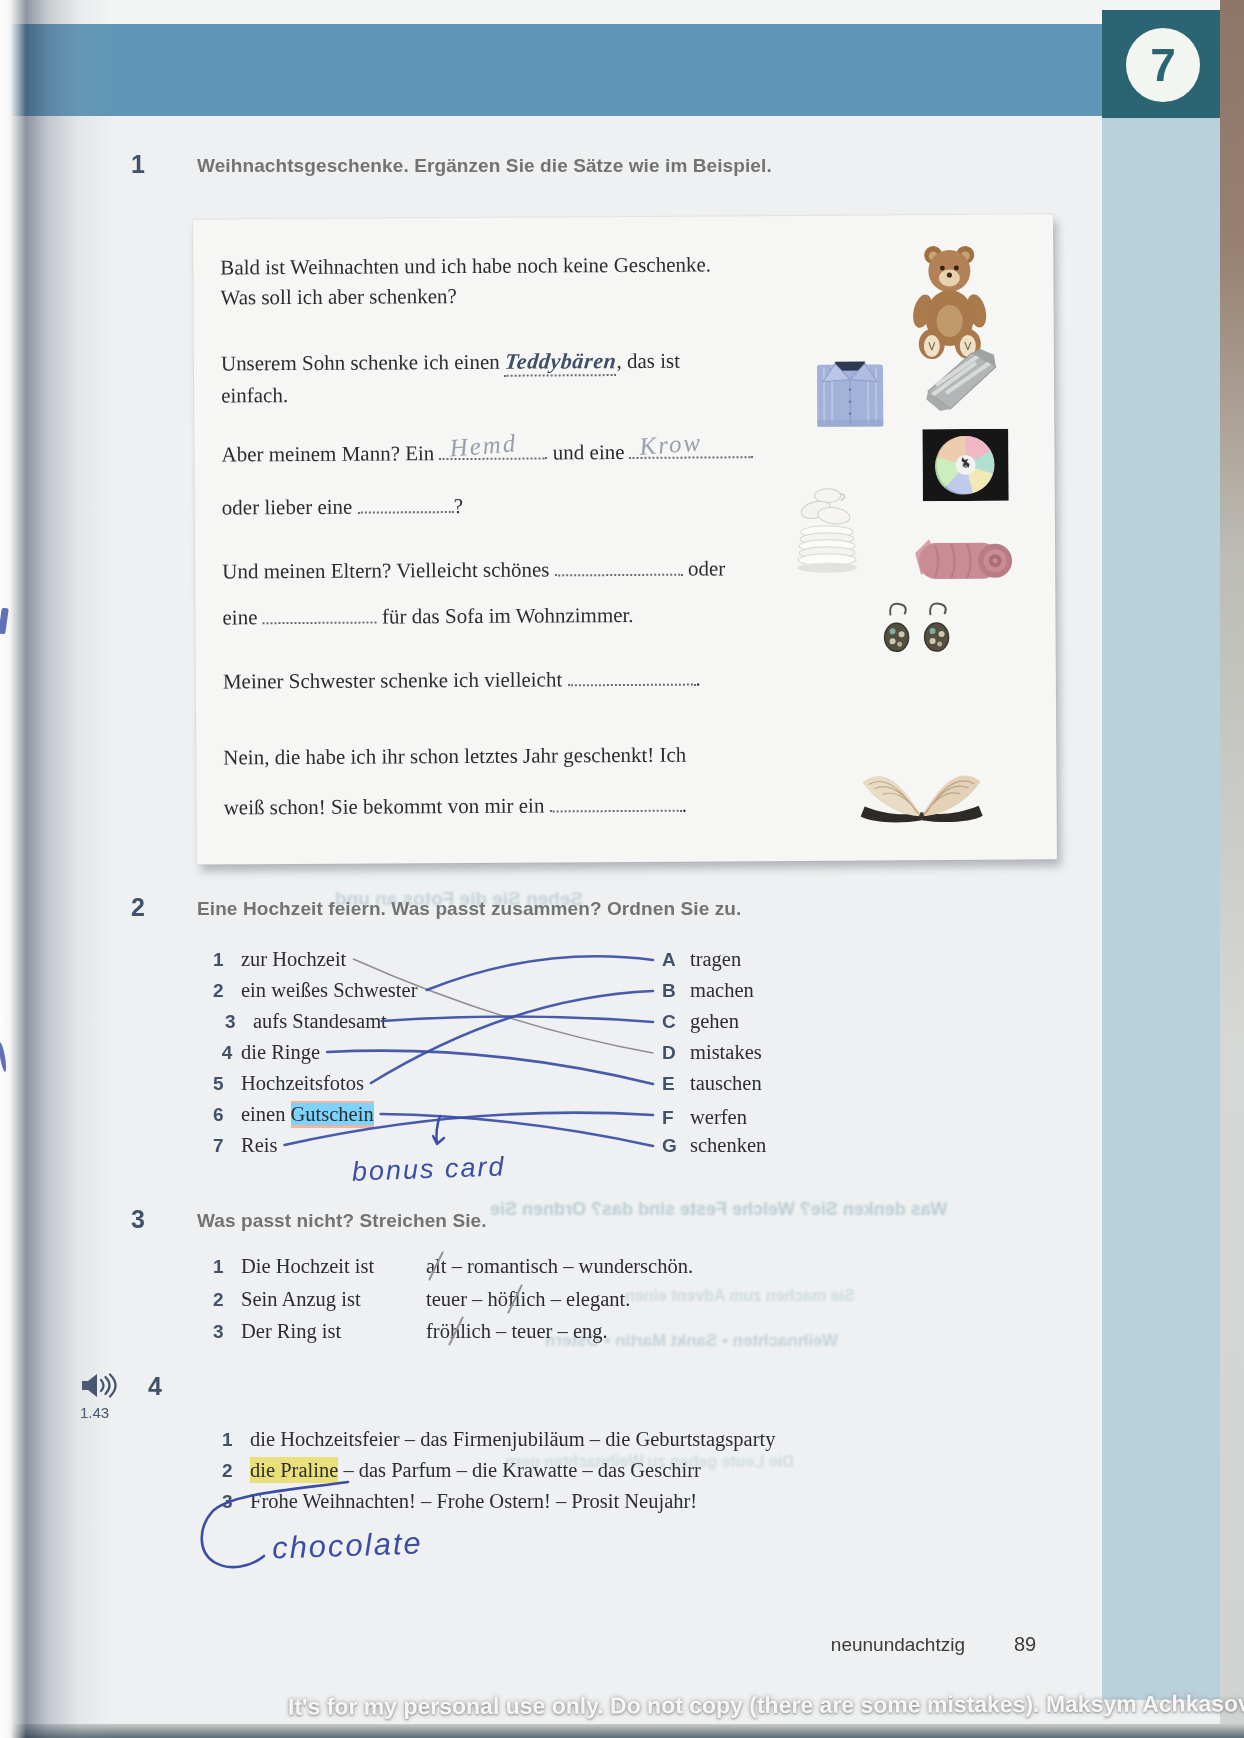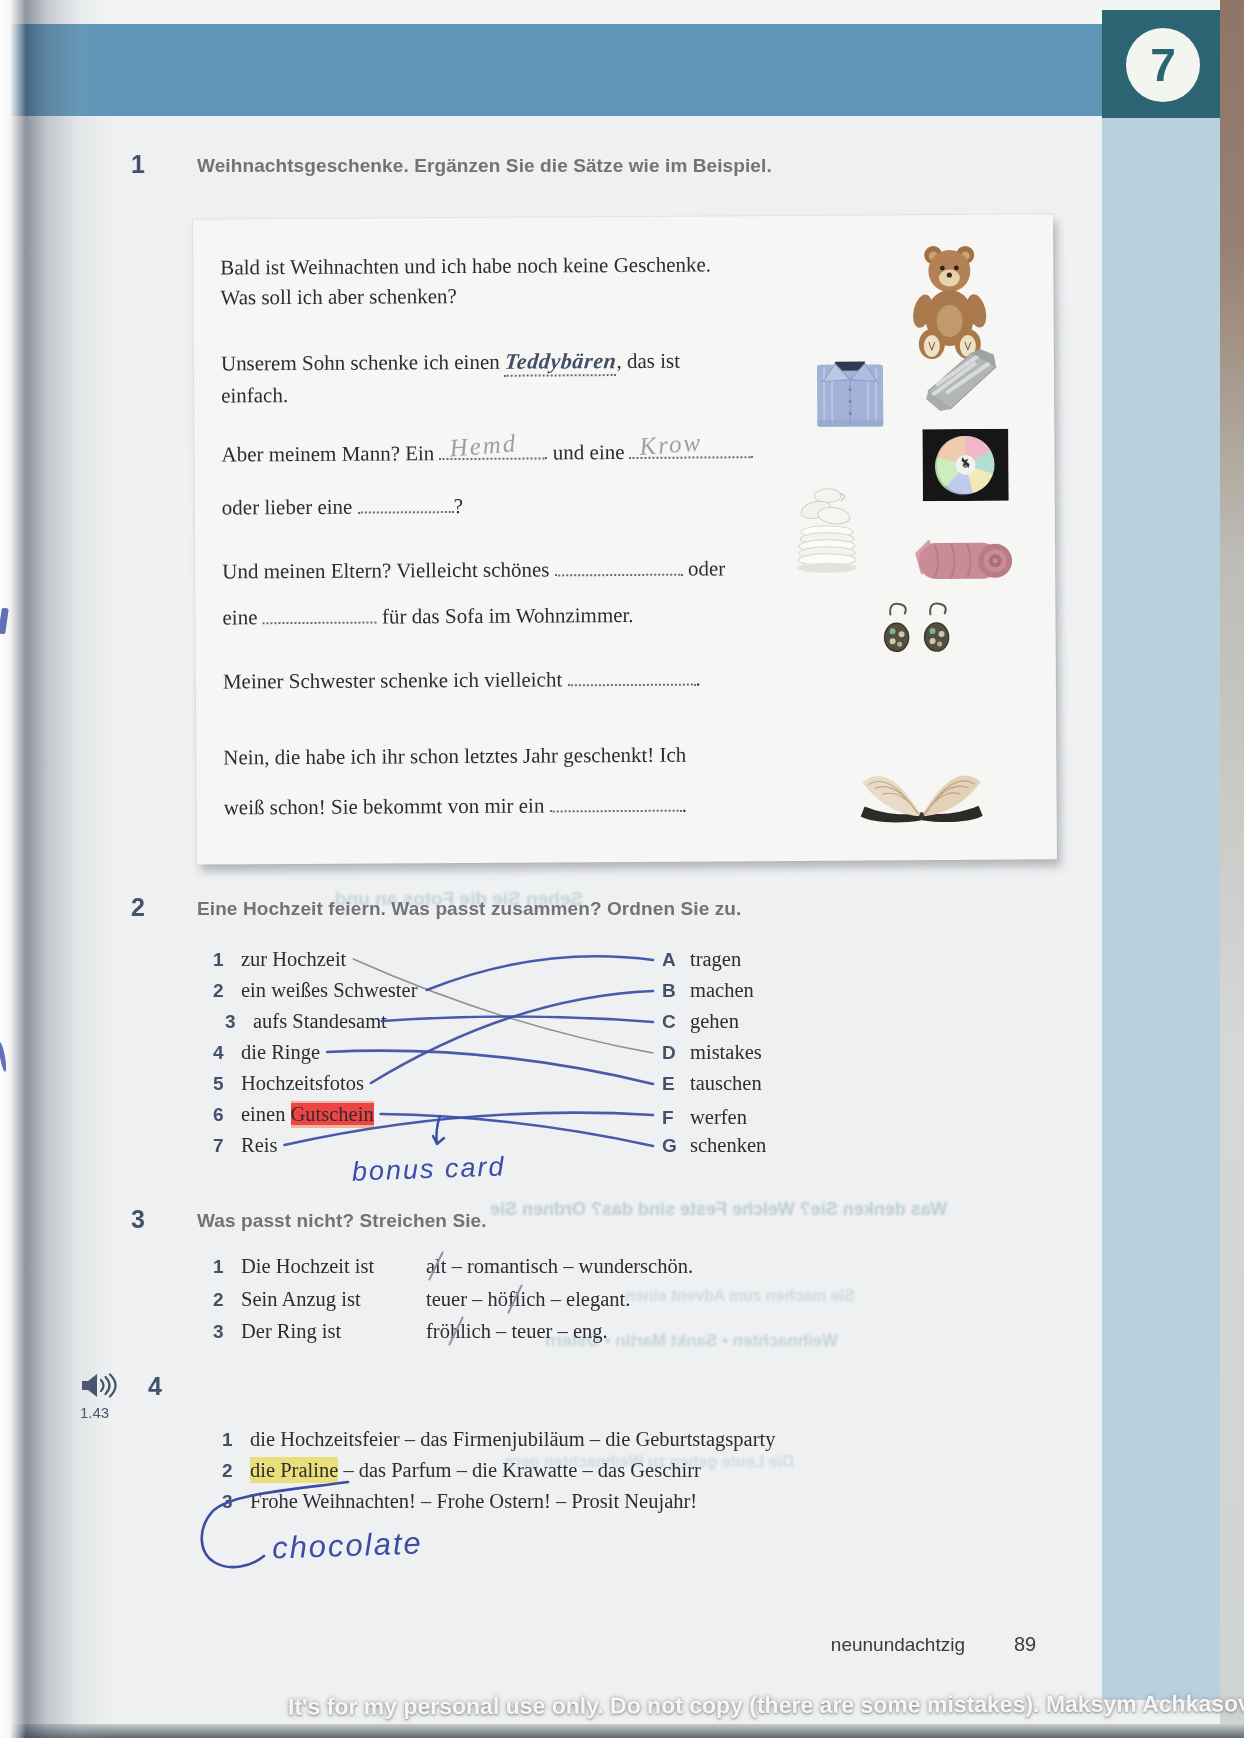--- a/index.html
+++ b/index.html
@@ -46,21 +46,21 @@
   .hw-example{font-style:italic;font-weight:bold;font-size:22px;color:#414e66;
         border-bottom:2px dotted #6a6a70;letter-spacing:.6px;transform:skewX(-6deg);
         display:inline-block;}
   .pic{position:absolute;}
   
   .m-col{position:absolute;}
   .m-row{position:absolute;left:0;white-space:nowrap;height:31px;}
   .m-row .num,.m-row .letter{display:inline-block;width:28px;font-weight:bold;
         font-size:19px;color:#42526a;font-family:"Liberation Sans",sans-serif;}
   .m-row .txt{font-family:"Liberation Serif",serif;font-size:20.5px;color:#2d2d31;}
-  .hl-pink{background:#ef4444;box-shadow:0 -2px 0 #f4b4a2,0 3px 0 #f4b4a2;}
+  .hl-pink{background:#7dd3fc;box-shadow:0 -2px 0 #f4b4a2,0 3px 0 #f4b4a2;}
   .hl-yellow{background:#e9e07b;box-shadow:0 -2px 0 #e9e07b,0 2px 0 #e9e07b;}
   svg.overlay{position:absolute;pointer-events:none;}
   .hw-pen{position:absolute;color:#3b4da6;font-style:italic;font-size:27px;letter-spacing:2px;
         transform:rotate(-2deg);white-space:nowrap;}
   
   .s-row{position:absolute;white-space:nowrap;font-family:"Liberation Serif",serif;
         font-size:20.5px;color:#2d2d31;}
   .s-row .num{display:inline-block;width:28px;font-weight:bold;font-size:19px;color:#42526a;
         font-family:"Liberation Sans",sans-serif;}
   .s-row .opts{position:absolute;left:213px;top:0;}
@@ -227,21 +227,21 @@
     </svg>
   </div>
 
   <span class="ex-num" style="left:131px;top:893px">2</span>
   <span class="ex-title" style="left:197px;top:898px">Eine Hochzeit feiern. Was passt zusammen? Ordnen Sie zu.</span>
 
   <div class="m-col" id="ex2-left" style="left:213px;top:948px;width:320px;height:230px">
       <div class="m-row" style="top: 0px;"><span class="num">1</span><span class="txt">zur Hochzeit</span></div>
       <div class="m-row" style="top: 31px;"><span class="num">2</span><span class="txt">ein weißes Schwester</span></div>
       <div class="m-row" style="top: 62px; margin-left: 12px;"><span class="num">3</span><span class="txt">aufs Standesamt</span></div>
-      <div class="m-row" style="top: 93px;"><span class="num">4</span><span class="txt">die Ringe</span></div>
+      <div class="m-row" style="top: 93px; text-align: center;"><span class="num">4</span><span class="txt">die Ringe</span></div>
       <div class="m-row" style="top: 124px;"><span class="num">5</span><span class="txt">Hochzeitsfotos</span></div>
       <div class="m-row" style="top: 155px;"><span class="num">6</span><span class="txt">einen <span class="hl-pink">Gutschein</span></span></div>
       <div class="m-row" style="top: 186px;"><span class="num">7</span><span class="txt">Reis</span></div>
     </div>
   <div class="m-col" id="ex2-right" style="left:662px;top:948px;width:180px;height:230px">
       <div class="m-row" style="top: 0px;"><span class="letter">A</span><span class="txt">tragen</span></div>
       <div class="m-row" style="top: 31px;"><span class="letter">B</span><span class="txt">machen</span></div>
       <div class="m-row" style="top: 62px;"><span class="letter">C</span><span class="txt">gehen</span></div>
       <div class="m-row" style="top: 93px;"><span class="letter">D</span><span class="txt">mistakes</span></div>
       <div class="m-row" style="top: 124px;"><span class="letter">E</span><span class="txt">tauschen</span></div>

